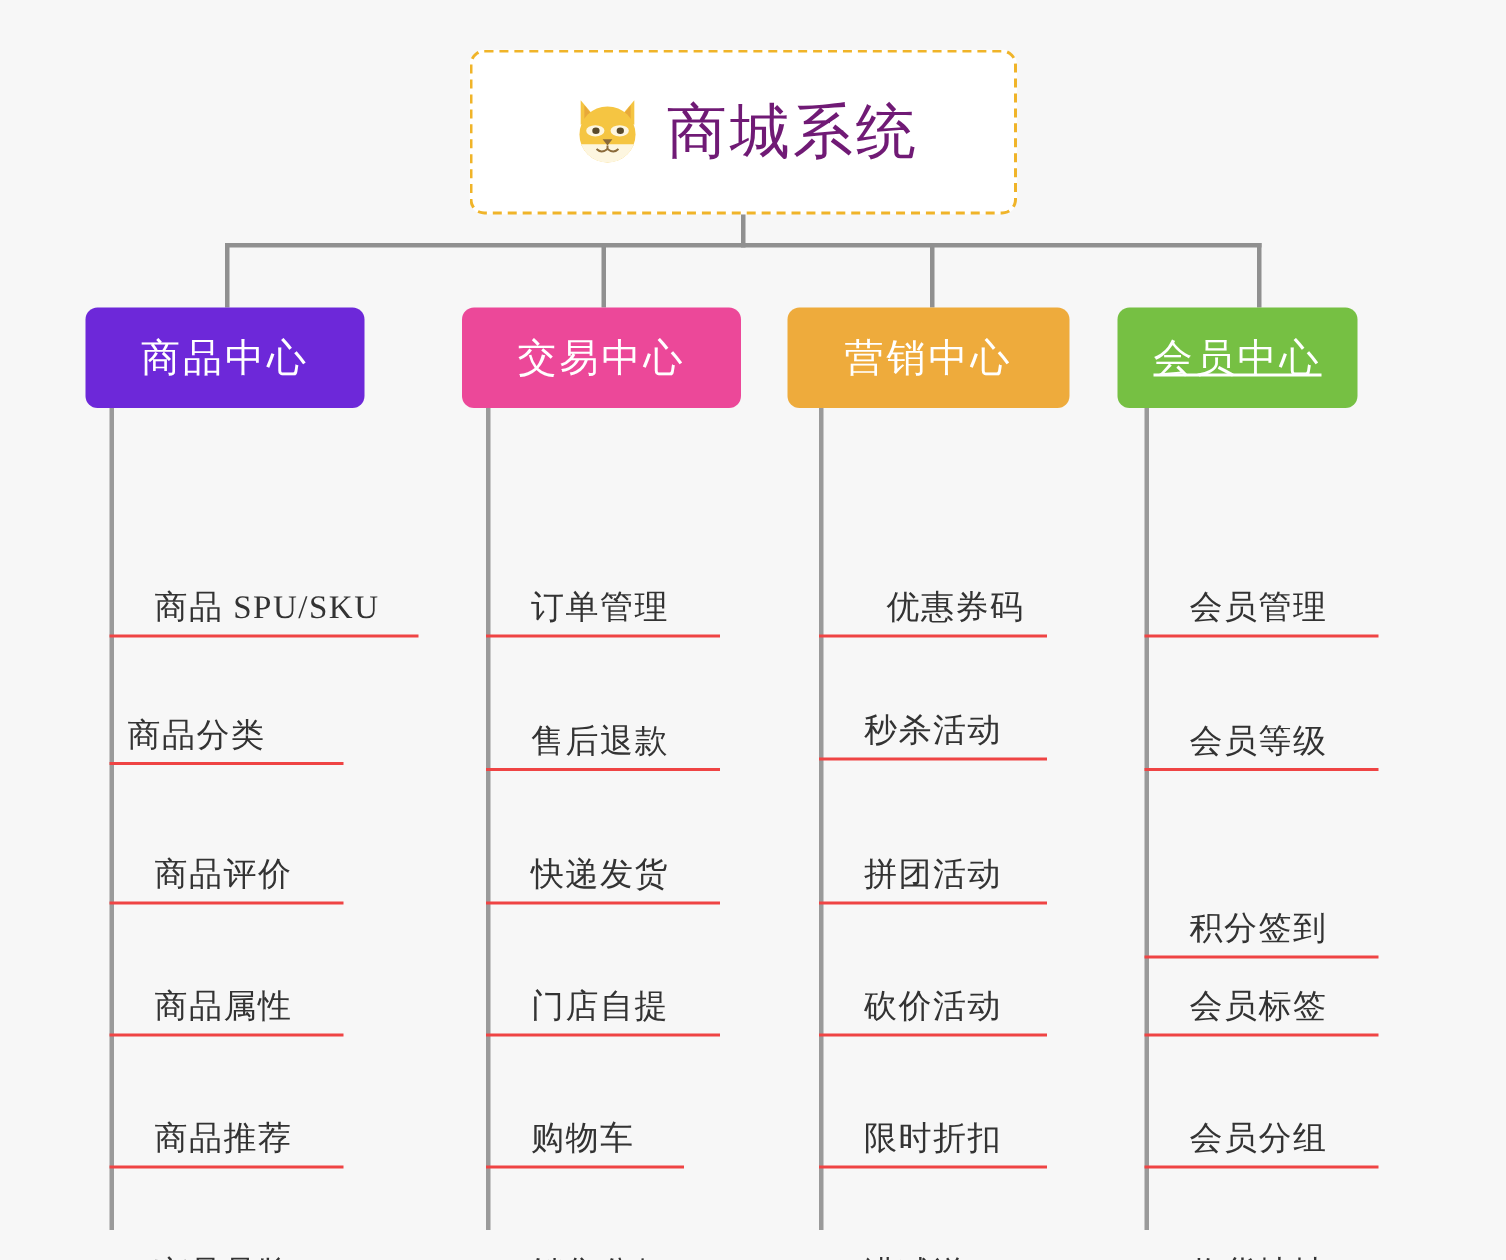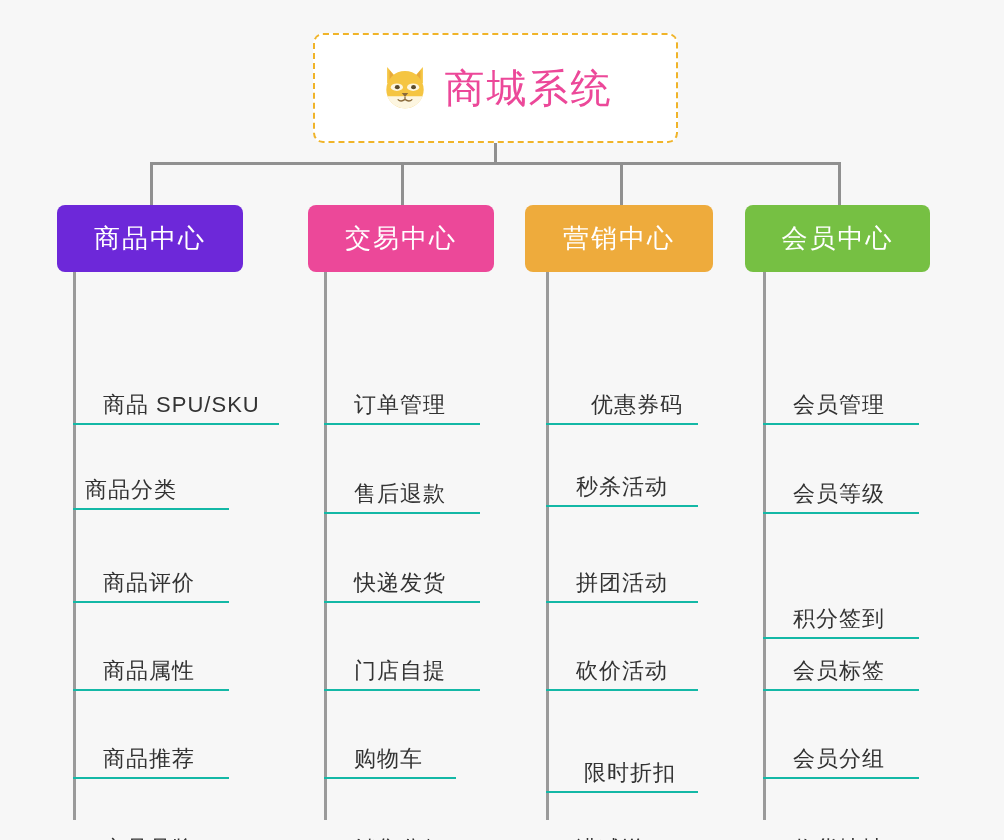--- a/index.html
+++ b/index.html
@@ -17,21 +17,21 @@
     background:#ffffff;
     border:2px dashed #f0b429;
     border-radius:10px;
     box-sizing:border-box;
     display:flex;align-items:center;justify-content:center;gap:14px;
   }
   .root-icon{
     width:52px;height:52px;flex:0 0 52px;position:relative;
   }
   .root-title{
-    font-size:40px;color:#ec4899;letter-spacing:2px;line-height:1;
+    font-size:40px;color:#701a75;letter-spacing:2px;line-height:1;
     white-space:nowrap;
   }
 
   
   .conn{position:absolute;background:#909090;}
   .conn-v{width:3px;}
   .conn-h{height:3px;}
 
   
   .cat-box{
@@ -42,25 +42,26 @@
   }
 
   
   .leaf-col{position:absolute;top:272px;}
   .leaf-spine{
     position:absolute;left:0;top:0;width:3px;height:548px;background:#9a9a9a;
   }
   .leaf-item{
     position:absolute;left:0;
     box-sizing:border-box;
-    border-bottom:2px solid #14b8a6;
+    border-bottom:2px solid #ef4444;
     display:flex;align-items:flex-end;
     padding:0 14px 6px 30px;
     height:88px;
     white-space:nowrap;
+    font-family:Liberation Serif, serif;
   }
   .leaf-label{
     font-size:22px;color:#333333;line-height:1.1;letter-spacing:1px;
   }
 </style>
 </head>
 <body>
 
 <div id="canvas">
 
@@ -154,28 +155,28 @@
         </div>
         <div class="leaf-item" style="top: 147px; width: 152px;">
           <span class="leaf-label">秒杀活动</span>
         </div>
         <div class="leaf-item" style="top: 243px; width: 152px;">
           <span class="leaf-label">拼团活动</span>
         </div>
         <div class="leaf-item" style="top: 331px; width: 152px;">
           <span class="leaf-label">砍价活动</span>
         </div>
-        <div class="leaf-item" style="top: 433px; width: 152px; justify-content: center;">
+        <div class="leaf-item" style="top: 419px; width: 152px;">
           <span class="leaf-label">限时折扣</span>
         </div>
         <div class="leaf-item" style="top: 509px; width: 128px;">
           <span class="leaf-label">满减送</span>
         </div>
       </div>
-      <div class="cat-box" style="left: 745px; top: 205px; width: 185px; background: rgb(118, 192, 67);">
+      <div class="cat-box" style="left: 745px; top: 205px; width: 160px; background: rgb(118, 192, 67); text-decoration: underline;">
         <span>会员中心</span>
       </div>
       <div class="leaf-col" style="left: 763px;">
         <div class="leaf-spine"></div>
         <div class="leaf-item" style="top: 65px; width: 156px;">
           <span class="leaf-label">会员管理</span>
         </div>
         <div class="leaf-item" style="top: 154px; width: 156px;">
           <span class="leaf-label">会员等级</span>
         </div>

